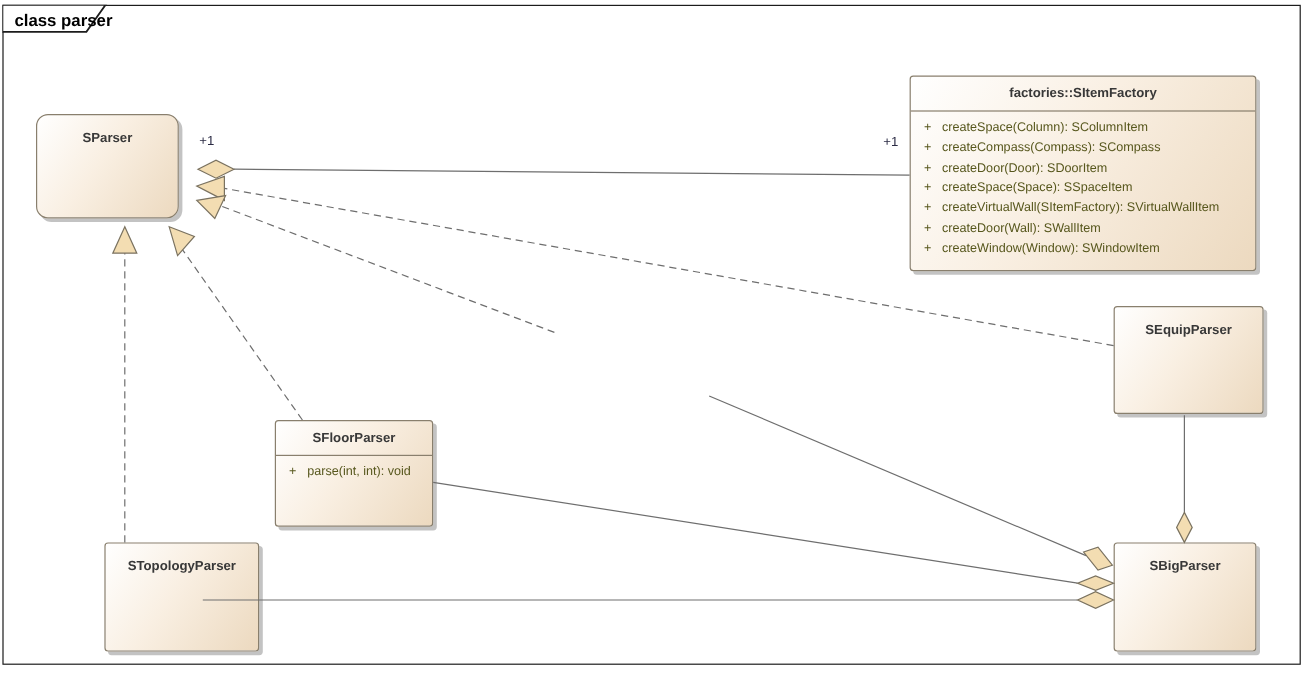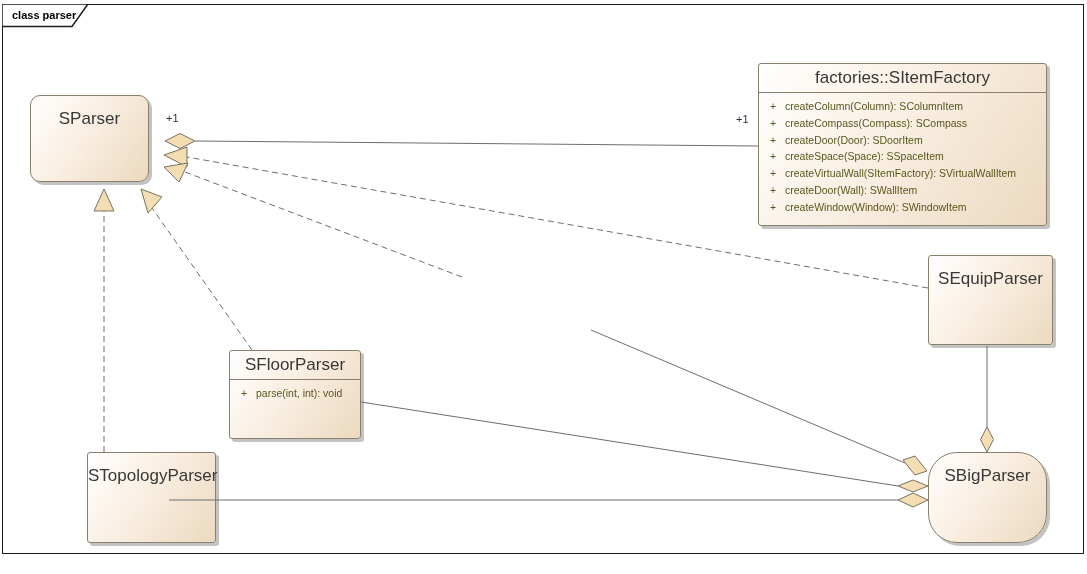--- a/index.html
+++ b/index.html
@@ -6,32 +6,32 @@
   .canvas{
     position:relative;width:1087px;height:574px;background:#ffffff;
     font-family:"Liberation Sans",sans-serif;overflow:hidden;
   }
   .frame{
     position:absolute;left:2px;top:4px;width:1080px;height:548px;
     border:1.5px solid #1c1c1c;background:transparent;
   }
   .frame-tab{position:absolute;left:2px;top:4px;width:100px;height:26px;}
   .frame-tab .tab-label{
-    position:absolute;left:10px;top:5px;font-size:11px;font-weight:bold;color:#000000;
+    position:absolute;left:10px;top:5px;font-size:14px;font-weight:bold;color:#000000;
     white-space:nowrap;
   }
   .connectors{position:absolute;left:0;top:0;width:1087px;height:574px;pointer-events:none;}
   .clsbox{
     position:absolute;box-sizing:border-box;
     border:1px solid #897f6d;border-radius:3px;
     background:linear-gradient(125deg,#ffffff 0%,#f9efe2 45%,#ecd9bf 100%);
     box-shadow:3px 3px 0 #c3c3c3;
   }
   .cls-title{
-    font-size:17px;font-weight:normal;color:#383838;text-align:center;
+    font-size:11px;font-weight:bold;color:#383838;text-align:center;
     white-space:nowrap;
   }
   .name-only .cls-title{padding-top:13px;}
   .cls-header{
     box-sizing:border-box;border-bottom:1px solid #897f6d;
     display:flex;align-items:center;justify-content:center;
   }
   .ops{padding:5px 2px 0 2px;}
   .op{display:flex;font-size:10.5px;line-height:16.8px;color:#57571d;white-space:nowrap;}
   .op .vis{width:24px;text-align:center;flex:0 0 24px;}
@@ -57,21 +57,21 @@
     <div class="cls-title">SParser</div>
   </div>
 
   <div class="clsbox" style="left:758px;top:63px;width:289px;height:163px;">
     <div class="cls-header" style="height:29px;">
       <div class="cls-title">factories::SItemFactory</div>
     </div>
     <div class="ops">
       <div class="op">
         <span class="vis">+</span>
-        <span class="sig">createColumn(Column): SColumnItem</span>
+        <span class="sig">createSpace(Column): SColumnItem</span>
       </div>
       <div class="op">
         <span class="vis">+</span>
         <span class="sig">createCompass(Compass): SCompass</span>
       </div>
       <div class="op">
         <span class="vis">+</span>
         <span class="sig">createDoor(Door): SDoorItem</span>
       </div>
       <div class="op">
@@ -107,21 +107,21 @@
         <span class="vis">+</span>
         <span class="sig">parse(int, int): void</span>
       </div>
     </div>
   </div>
 
   <div class="clsbox name-only" style="left:40px;top:452px;width:129px;height:91px;margin-left:47px;">
     <div class="cls-title">STopologyParser</div>
   </div>
 
-  <div class="clsbox name-only" style="left:928px;top:452px;width:119px;height:91px;border-radius:29px;">
+  <div class="clsbox name-only" style="left:928px;top:452px;width:119px;height:91px;">
     <div class="cls-title">SBigParser</div>
   </div>
 
   <svg class="connectors" viewBox="0 0 1087 574">
 
     <g>
       <line x1="195" y1="141" x2="758" y2="146" stroke="#6e6e6e" stroke-width="1"></line>
       <polygon points="165,141 180,133.5 195,141 180,148.5" fill="#f3ddb2" stroke="#7a7260" stroke-width="1"></polygon>
     </g>
 

